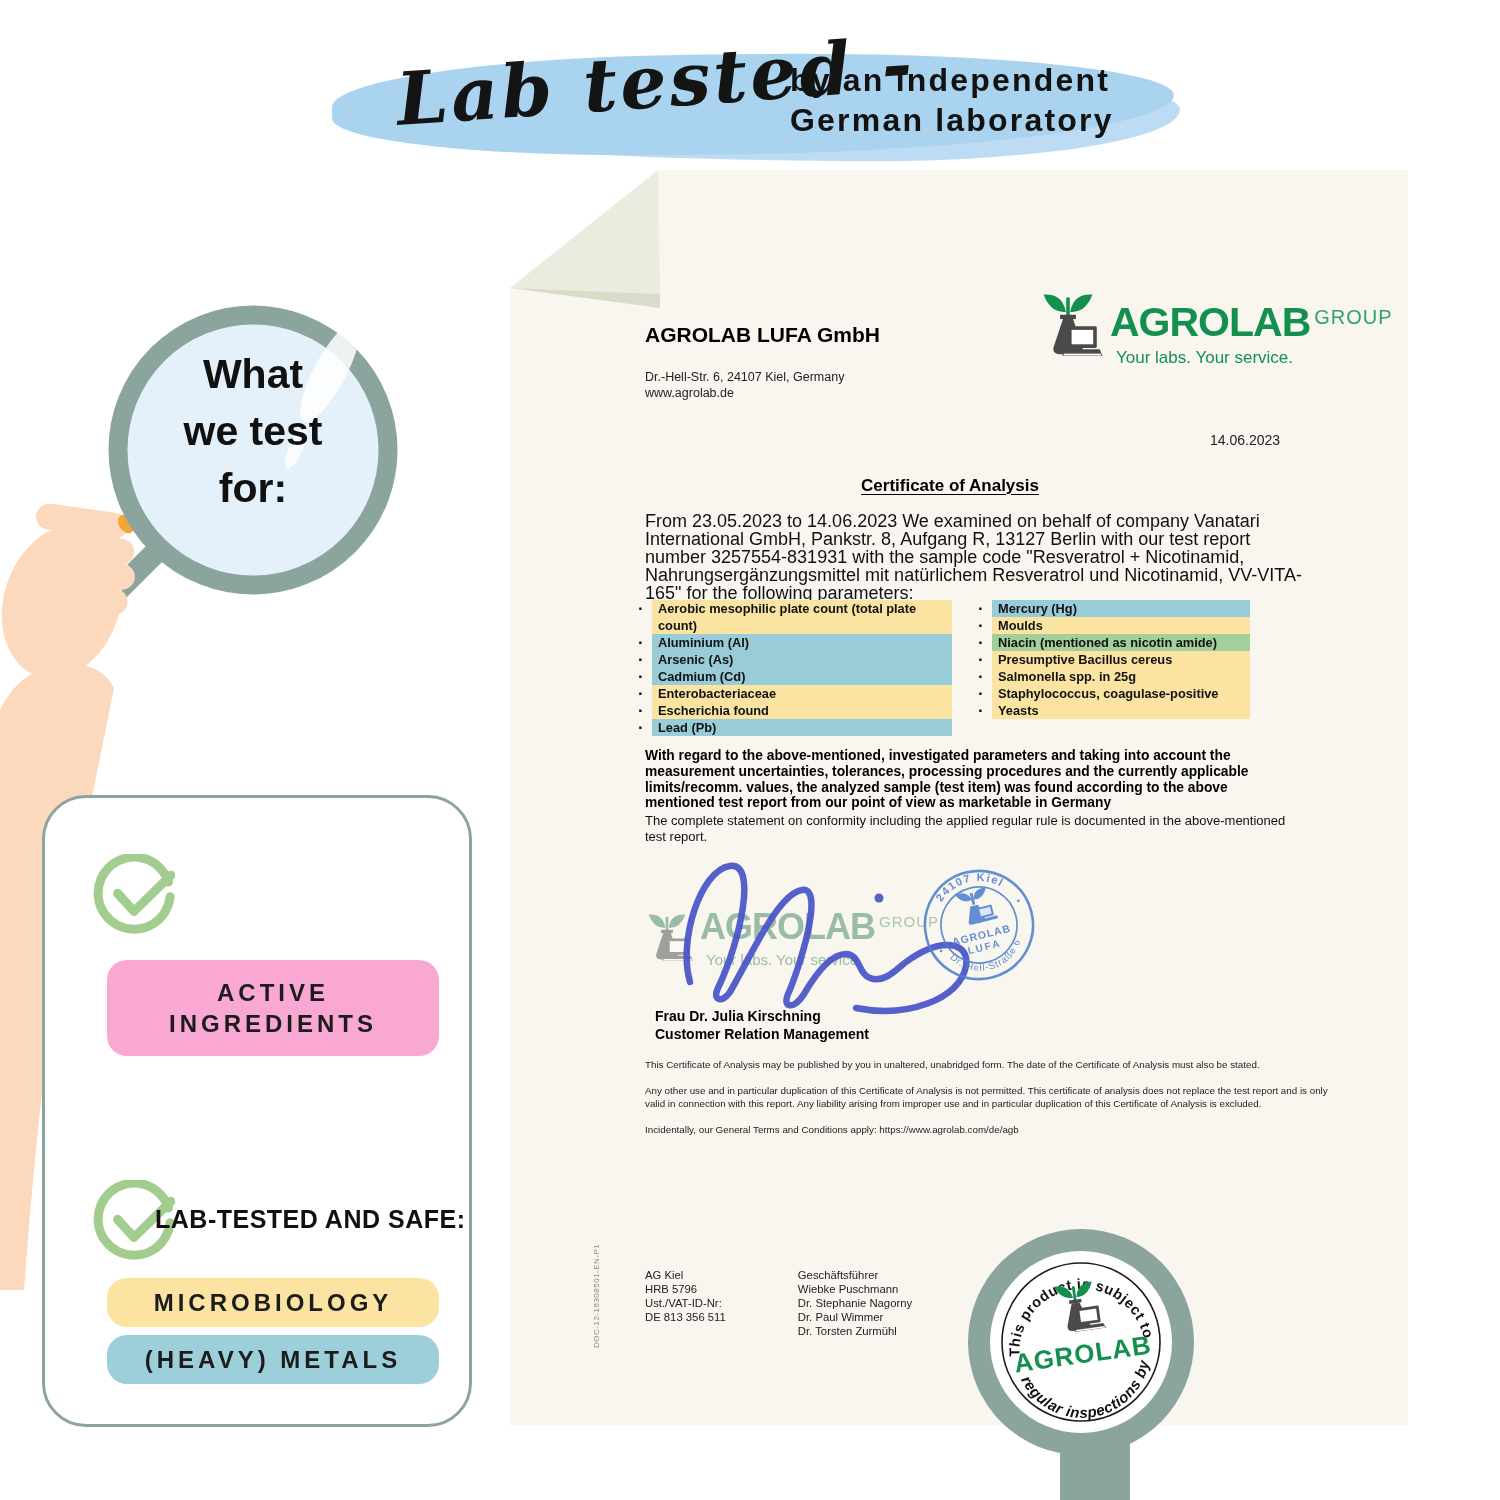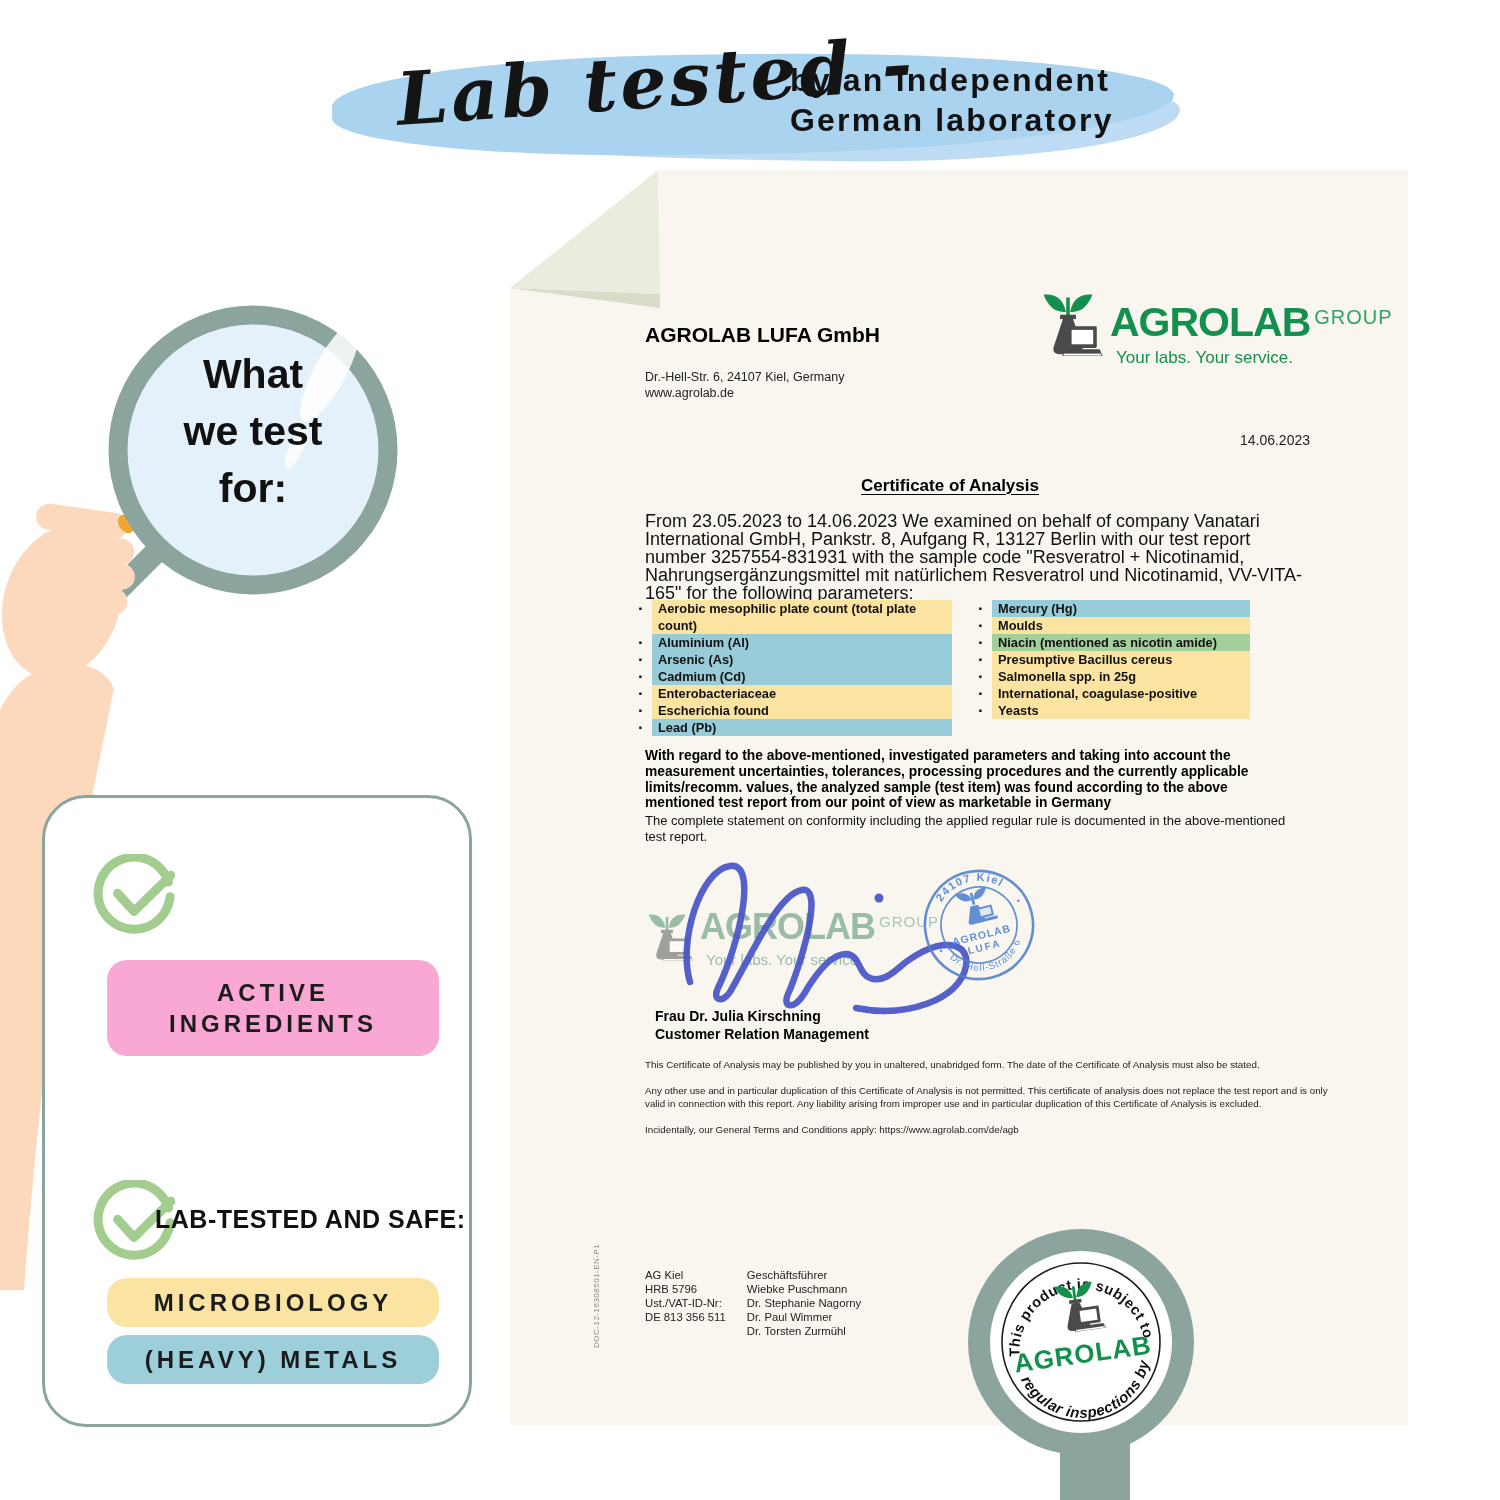--- a/index.html
+++ b/index.html
@@ -35,21 +35,21 @@
 
   
   .paper{left:510px;top:170px;width:898px;height:1255px;background:#f8f6ef;}
   .p-company{left:135px;top:153px;font-weight:700;font-size:21px;color:#000;}
   .p-address{left:135px;top:200px;font-size:12.5px;line-height:15.5px;color:#222;}
   .p-logo{left:522px;top:116px;display:flex;align-items:flex-end;}
   .logo-text{margin-left:6px;}
   .logo-name{font-weight:700;font-size:41px;letter-spacing:-1px;color:#14904e;line-height:42px;}
   .logo-suffix{font-size:20px;color:#2fa368;font-weight:400;margin-left:4px;vertical-align:12px;letter-spacing:1px;}
   .logo-tagline{font-size:17px;color:#14904e;margin-top:5px;margin-left:6px;}
-  .p-date{left:700px;top:262px;width:100px;text-align:right;font-size:14px;color:#222;}
+  .p-date{left:700px;top:262px;width:100px;text-align:left;font-size:14px;color:#222;}
   .p-title{left:90px;top:306px;width:700px;text-align:center;font-weight:700;font-size:17px;
            text-decoration:underline;text-underline-offset:3px;color:#000;}
   .p-intro{left:135px;top:342px;width:668px;font-size:18px;line-height:18px;color:#111;}
 
   .p-params{left:128px;top:430px;display:flex;gap:26px;}
   .param-col{display:flex;flex-direction:column;}
   .param-col-left{width:314px;}
   .param-col-right{width:272px;}
   .param-row{display:flex;align-items:stretch;}
   .bullet{width:14px;font-weight:700;font-size:17px;line-height:17px;color:#111;}
@@ -67,21 +67,21 @@
   .faded-logo .logo-suffix{font-size:15px;}
   .faded-logo .logo-tagline{font-size:15px;}
   .p-sign{left:150px;top:672px;}
   .p-stamp{left:409px;top:695px;}
   .p-signer{left:145px;top:838px;font-weight:700;font-size:14px;line-height:17.5px;color:#000;}
 
   .p-legal{left:135px;top:888px;width:700px;font-size:9.8px;line-height:13px;color:#222;}
   .p-legal p{margin:0 0 13px 0;}
   .p-doccode{left:82px;top:1178px;font-size:8px;color:#8a8a80;letter-spacing:.5px;
              transform:rotate(-90deg);transform-origin:left top;}
-  .p-footer{left:135px;top:1098px;display:flex;gap:21px;font-size:11.3px;line-height:14px;color:#222;}
+  .p-footer{left:135px;top:1098px;display:flex;gap:72px;font-size:11.3px;line-height:14px;color:#222;}
 
   
   .badge{left:941px;top:1200px;}
 </style>
 </head>
 <body>
 
 <svg width="0" height="0" style="position:absolute" aria-hidden="true">
   <defs>
     <g id="agrolab-icon">
@@ -225,21 +225,21 @@
           <div class="param-row">
             <span class="bullet">·</span>
             <span class="hl hl-yellow">Presumptive Bacillus cereus</span>
           </div>
           <div class="param-row">
             <span class="bullet">·</span>
             <span class="hl hl-yellow">Salmonella spp. in 25g</span>
           </div>
           <div class="param-row">
             <span class="bullet">·</span>
-            <span class="hl hl-yellow">International, coagulase-positive</span>
+            <span class="hl hl-yellow">Staphylococcus, coagulase-positive</span>
           </div>
           <div class="param-row">
             <span class="bullet">·</span>
             <span class="hl hl-yellow">Yeasts</span>
           </div>
         </div>
     </div>
 
     <div class="abs p-conf">
       <p class="p-conf-bold">With regard to the above-mentioned, investigated parameters and taking into account the measurement uncertainties, tolerances, processing procedures and the currently applicable limits/recomm. values, the analyzed sample (test item) was found according to the above mentioned test report from our point of view as marketable in Germany</p>

